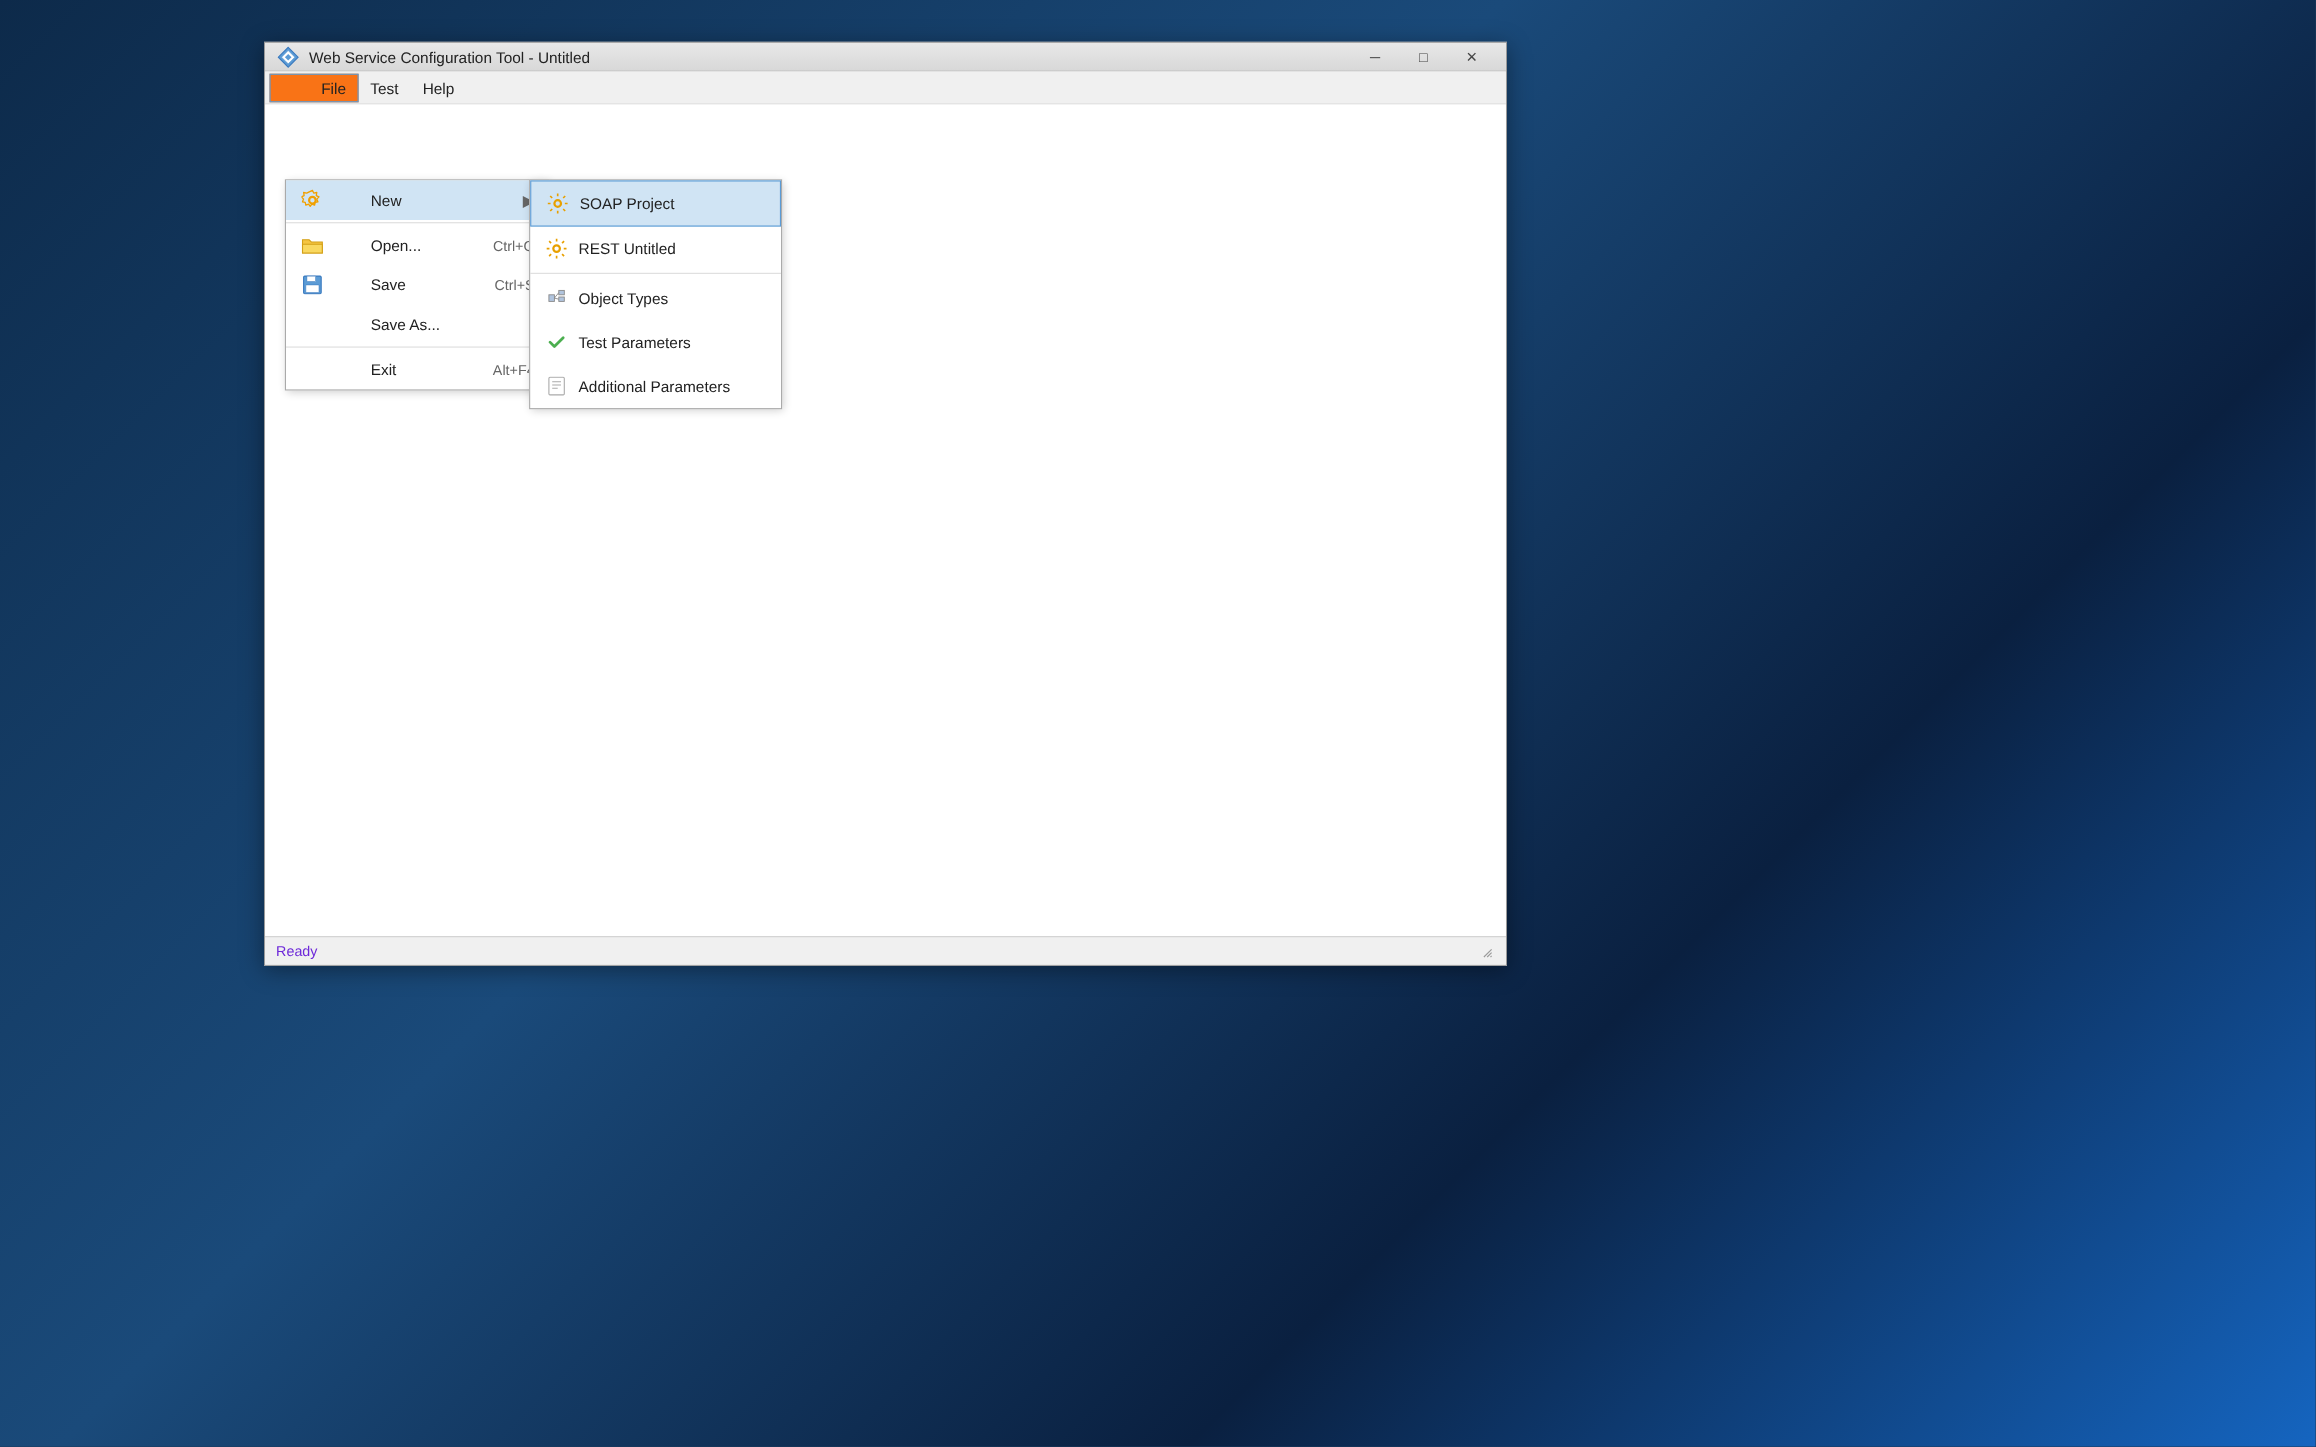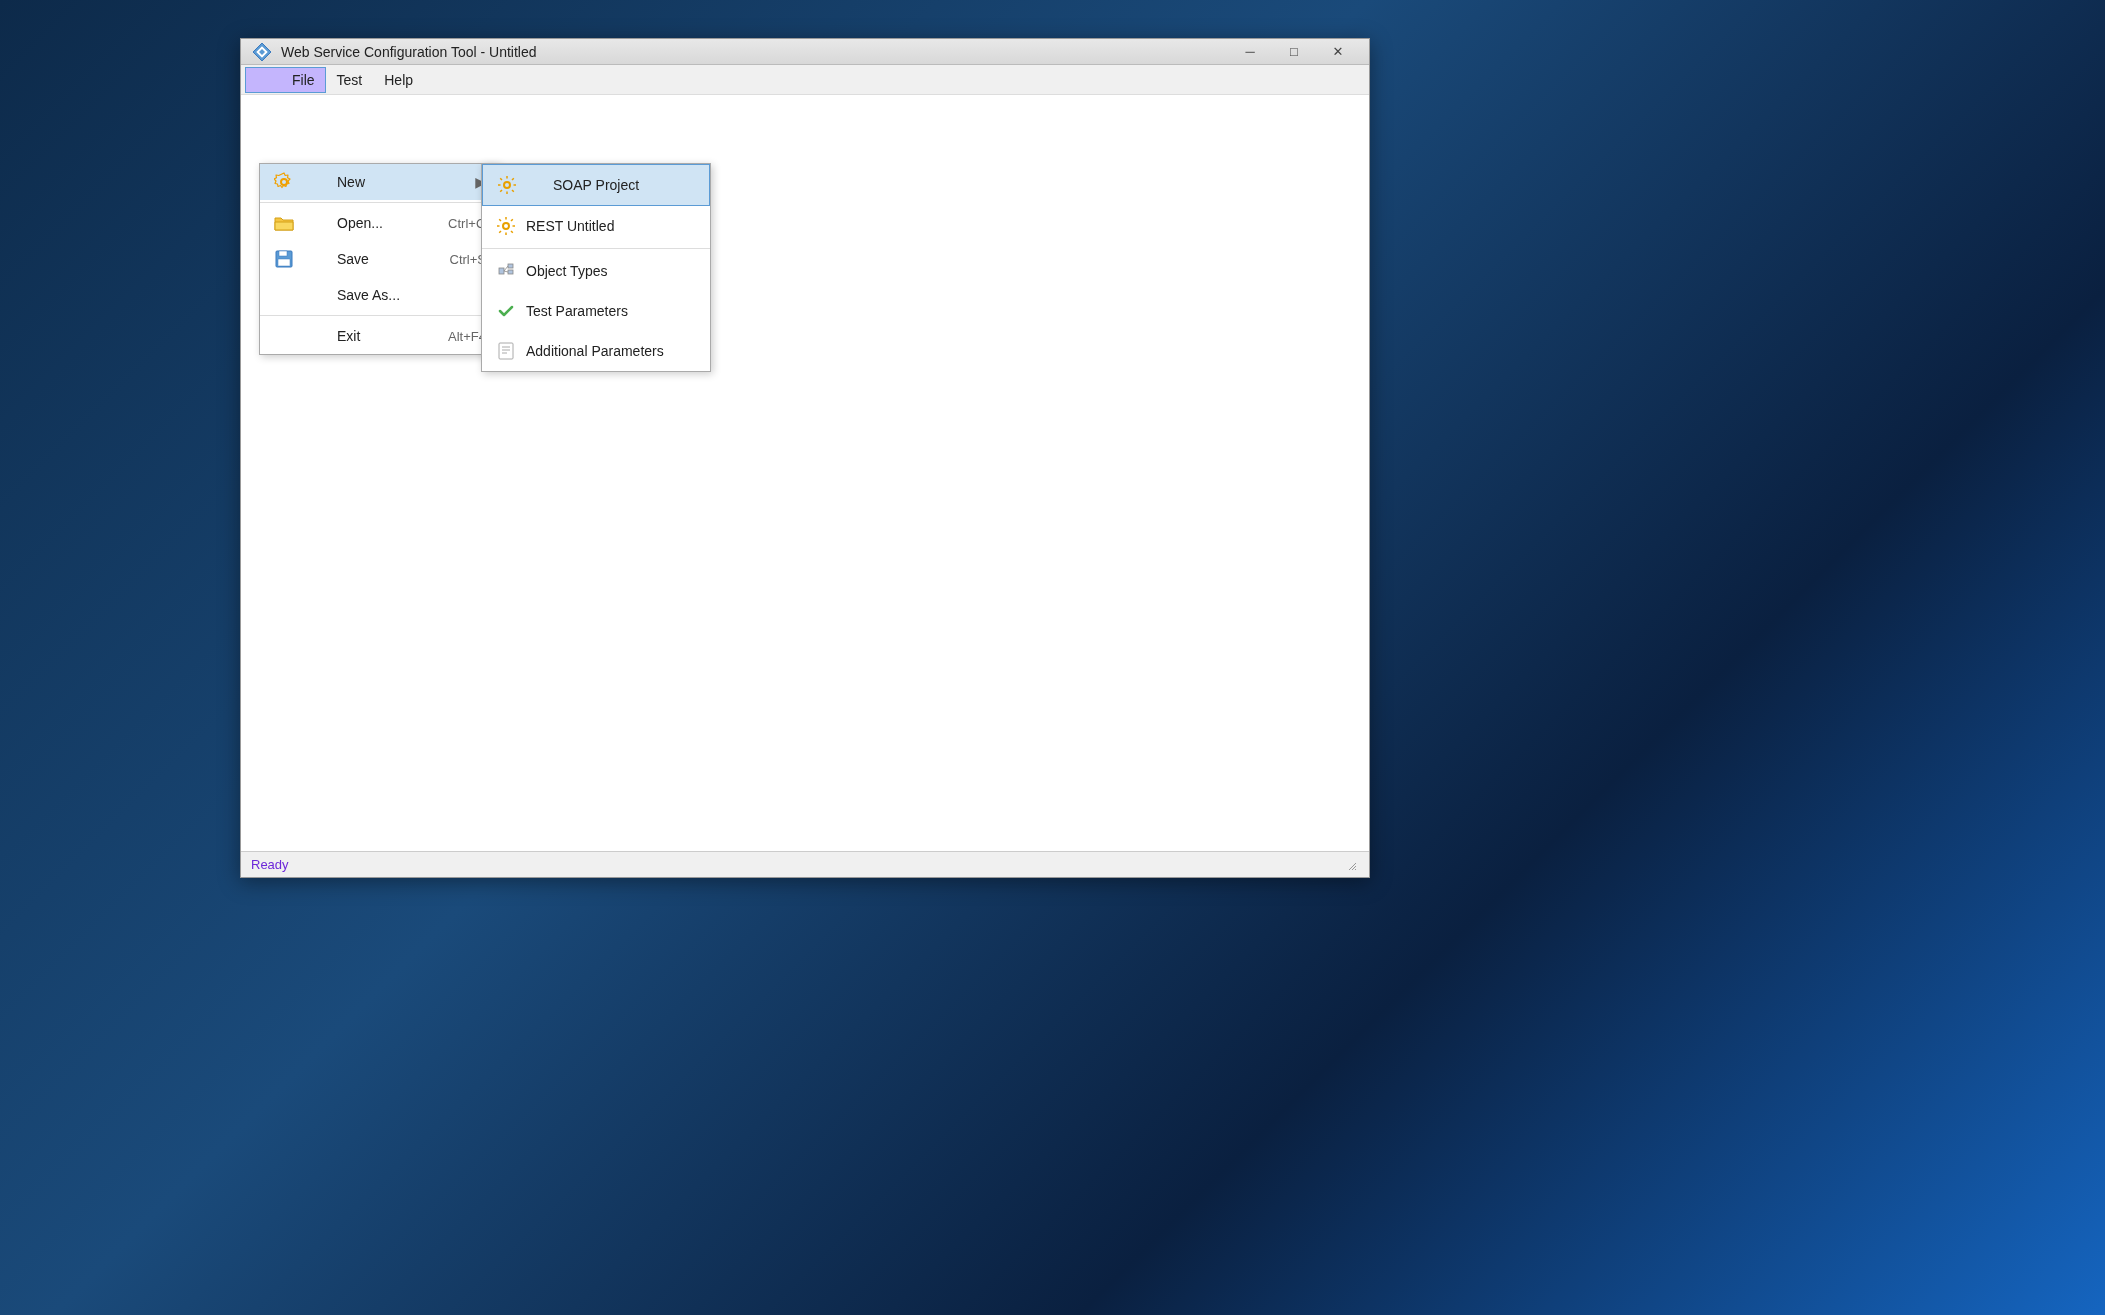--- a/index.html
+++ b/index.html
@@ -103,21 +103,21 @@
       border: 1px solid transparent;
       position: relative;
     }
 
     .menu-item:hover, .menu-item.active {
       background: #e8e8e8;
       border-color: #ccc;
     }
 
     .menu-item.active {
-      background: #c4b5fd;
+      background: #f97316;
       border-color: #5b9bd5;
       padding-left: 46px;
     }
 
     
     .main-content {
       flex: 1;
       background: white;
       position: relative;
     }
@@ -226,21 +226,20 @@
       align-items: center;
       padding: 8px 12px;
       cursor: pointer;
       font-size: 14px;
       color: #222;
     }
 
     .new-submenu-item.highlighted {
       background: #d0e4f4;
       border: 1px solid #5b9bd5;
-      gap: 26px;
     }
 
     .new-submenu-separator {
       height: 1px;
       background: #ddd;
       margin: 2px 0;
     }
 
     .submenu-icon {
       width: 24px;

